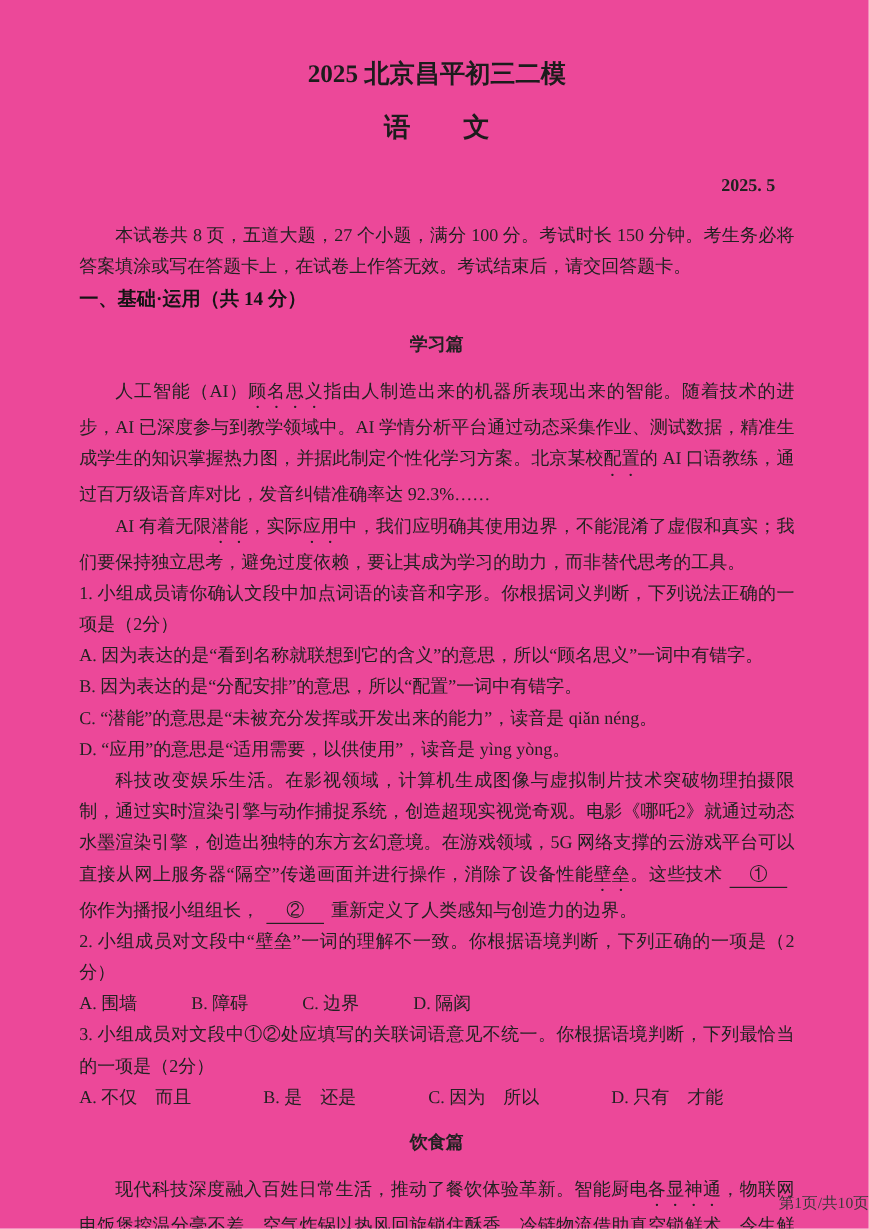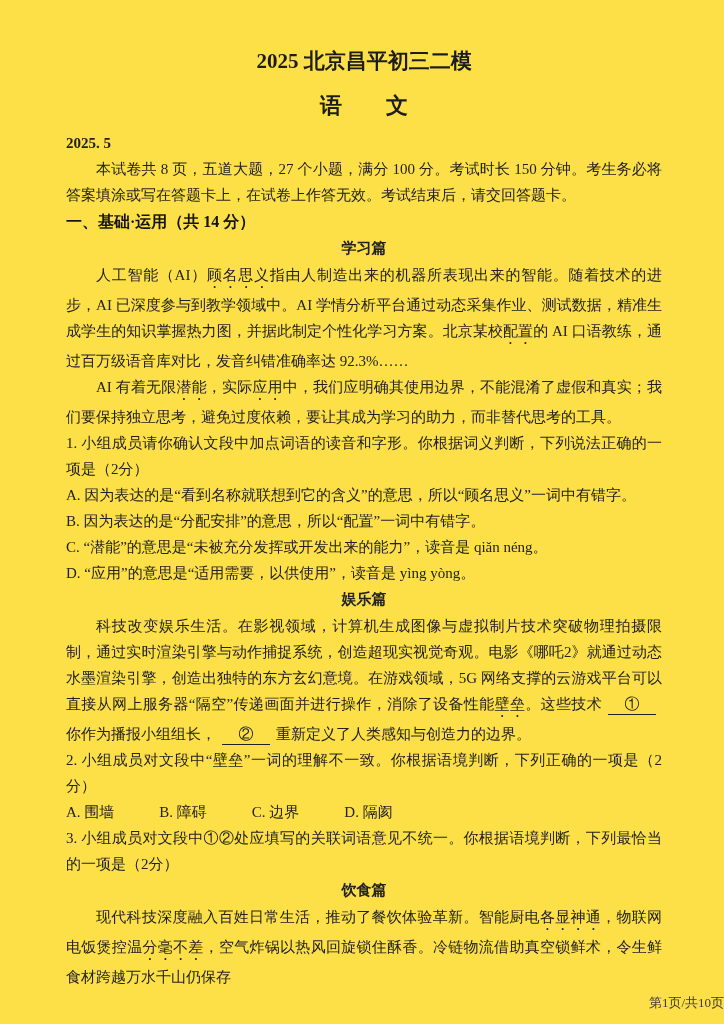--- a/index.html
+++ b/index.html
@@ -5,21 +5,21 @@
   html, body {
     margin: 0;
     padding: 0;
     background: #ffffff;
   }
   .page {
     position: relative;
     width: 724px;
     height: 1024px;
     margin: 0 auto;
-    background: #fde047;
+    background: #ec4899;
     color: #222;
     font-family: "Liberation Serif", "DejaVu Serif", serif;
     box-sizing: border-box;
     padding: 46px 62px 0 66px;
     overflow: hidden;
   }
   .title {
     margin: 0 0 10px 0;
     text-align: center;
     font-size: 21px;
@@ -30,21 +30,22 @@
   .subject {
     margin: 0 0 4px 0;
     text-align: center;
     font-size: 22px;
     font-weight: bold;
     line-height: 40px;
     white-space: pre;
     color: #1c1c1c;
   }
   .date {
-    margin: 0;
+    margin: 16px;
+    text-align: right;
     font-size: 15px;
     font-weight: bold;
     line-height: 24px;
   }
   .body-text {
     font-size: 15px;
     line-height: 26px;
   }
   p.para {
     margin: 0;
@@ -56,21 +57,21 @@
     text-align: justify;
   }
   .sec-heading {
     margin: 0;
     font-weight: bold;
     font-size: 16px;
     line-height: 27px;
     color: #141414;
   }
   .part-heading {
-    margin: 0;
+    margin: 12px;
     text-align: center;
     font-weight: 600;
     line-height: 27px;
   }
   .opts-inline {
     margin: 0;
     white-space: pre-wrap;
   }
   .em-dot {
     -webkit-text-emphasis: filled dot;
@@ -120,28 +121,28 @@
     <p class="para"><span>人工智能（AI）</span><span class="em-dot">顾名思义</span><span>指由人制造出来的机器所表现出来的智能。随着技术的进步，AI 已深度参与到教学领域中。AI 学情分析平台通过动态采集作业、测试数据，精准生成学生的知识掌握热力图，并据此制定个性化学习方案。北京某校</span><span class="em-dot">配置</span><span>的 AI 口语教练，通过百万级语音库对比，发音纠错准确率达 92.3%……</span></p>
 
     <p class="para"><span>AI 有着无限</span><span class="em-dot">潜能</span><span>，实际</span><span class="em-dot">应用</span><span>中，我们应明确其使用边界，不能混淆了虚假和真实；我们要保持独立思考，避免过度依赖，要让其成为学习的助力，而非替代思考的工具。</span></p>
 
     <p class="noindent">1. 小组成员请你确认文段中加点词语的读音和字形。你根据词义判断，下列说法正确的一项是（2分）</p>
     <p class="noindent">A. 因为表达的是“看到名称就联想到它的含义”的意思，所以“顾名思义”一词中有错字。</p>
     <p class="noindent">B. 因为表达的是“分配安排”的意思，所以“配置”一词中有错字。</p>
     <p class="noindent">C. “潜能”的意思是“未被充分发挥或开发出来的能力”，读音是 qiǎn néng。</p>
     <p class="noindent">D. “应用”的意思是“适用需要，以供使用”，读音是 yìng yòng。</p>
 
-    <p class="part-heading">娱乐篇</p>
 
     <p class="para"><span>科技改变娱乐生活。在影视领域，计算机生成图像与虚拟制片技术突破物理拍摄限制，通过实时渲染引擎与动作捕捉系统，创造超现实视觉奇观。电影《哪吒2》就通过动态水墨渲染引擎，创造出独特的东方玄幻意境。在游戏领域，5G 网络支撑的云游戏平台可以直接从网上服务器“隔空”传递画面并进行操作，消除了设备性能</span><span class="em-dot">壁垒</span><span>。这些技术</span><span class="blank">①</span><span>你作为播报小组组长，</span><span class="blank">②</span><span>重新定义了人类感知与创造力的边界。</span></p>
 
     <p class="noindent">2. 小组成员对文段中“壁垒”一词的理解不一致。你根据语境判断，下列正确的一项是（2分）</p>
     <p class="noindent opts-inline">A. 围墙　　　B. 障碍　　　C. 边界　　　D. 隔阂</p>
 
     <p class="noindent">3. 小组成员对文段中①②处应填写的关联词语意见不统一。你根据语境判断，下列最恰当的一项是（2分）</p>
+    <p class="noindent opts-inline">A. 不仅　而且　　　　B. 是　还是　　　　C. 因为　所以　　　　D. 只有　才能</p>
 
     <p class="part-heading">饮食篇</p>
 
     <p class="para"><span>现代科技深度融入百姓日常生活，推动了餐饮体验革新。智能厨电</span><span class="em-dot">各显神通</span><span>，物联网电饭煲控温</span><span class="em-dot">分毫不差</span><span>，空气炸锅以热风回旋锁住酥香。冷链物流借助真空锁鲜术，令生鲜食材跨越万水千山仍保存</span></p>
   </div>
 
   <div class="footer">第1页/共10页</div>
 
 </div>
 

